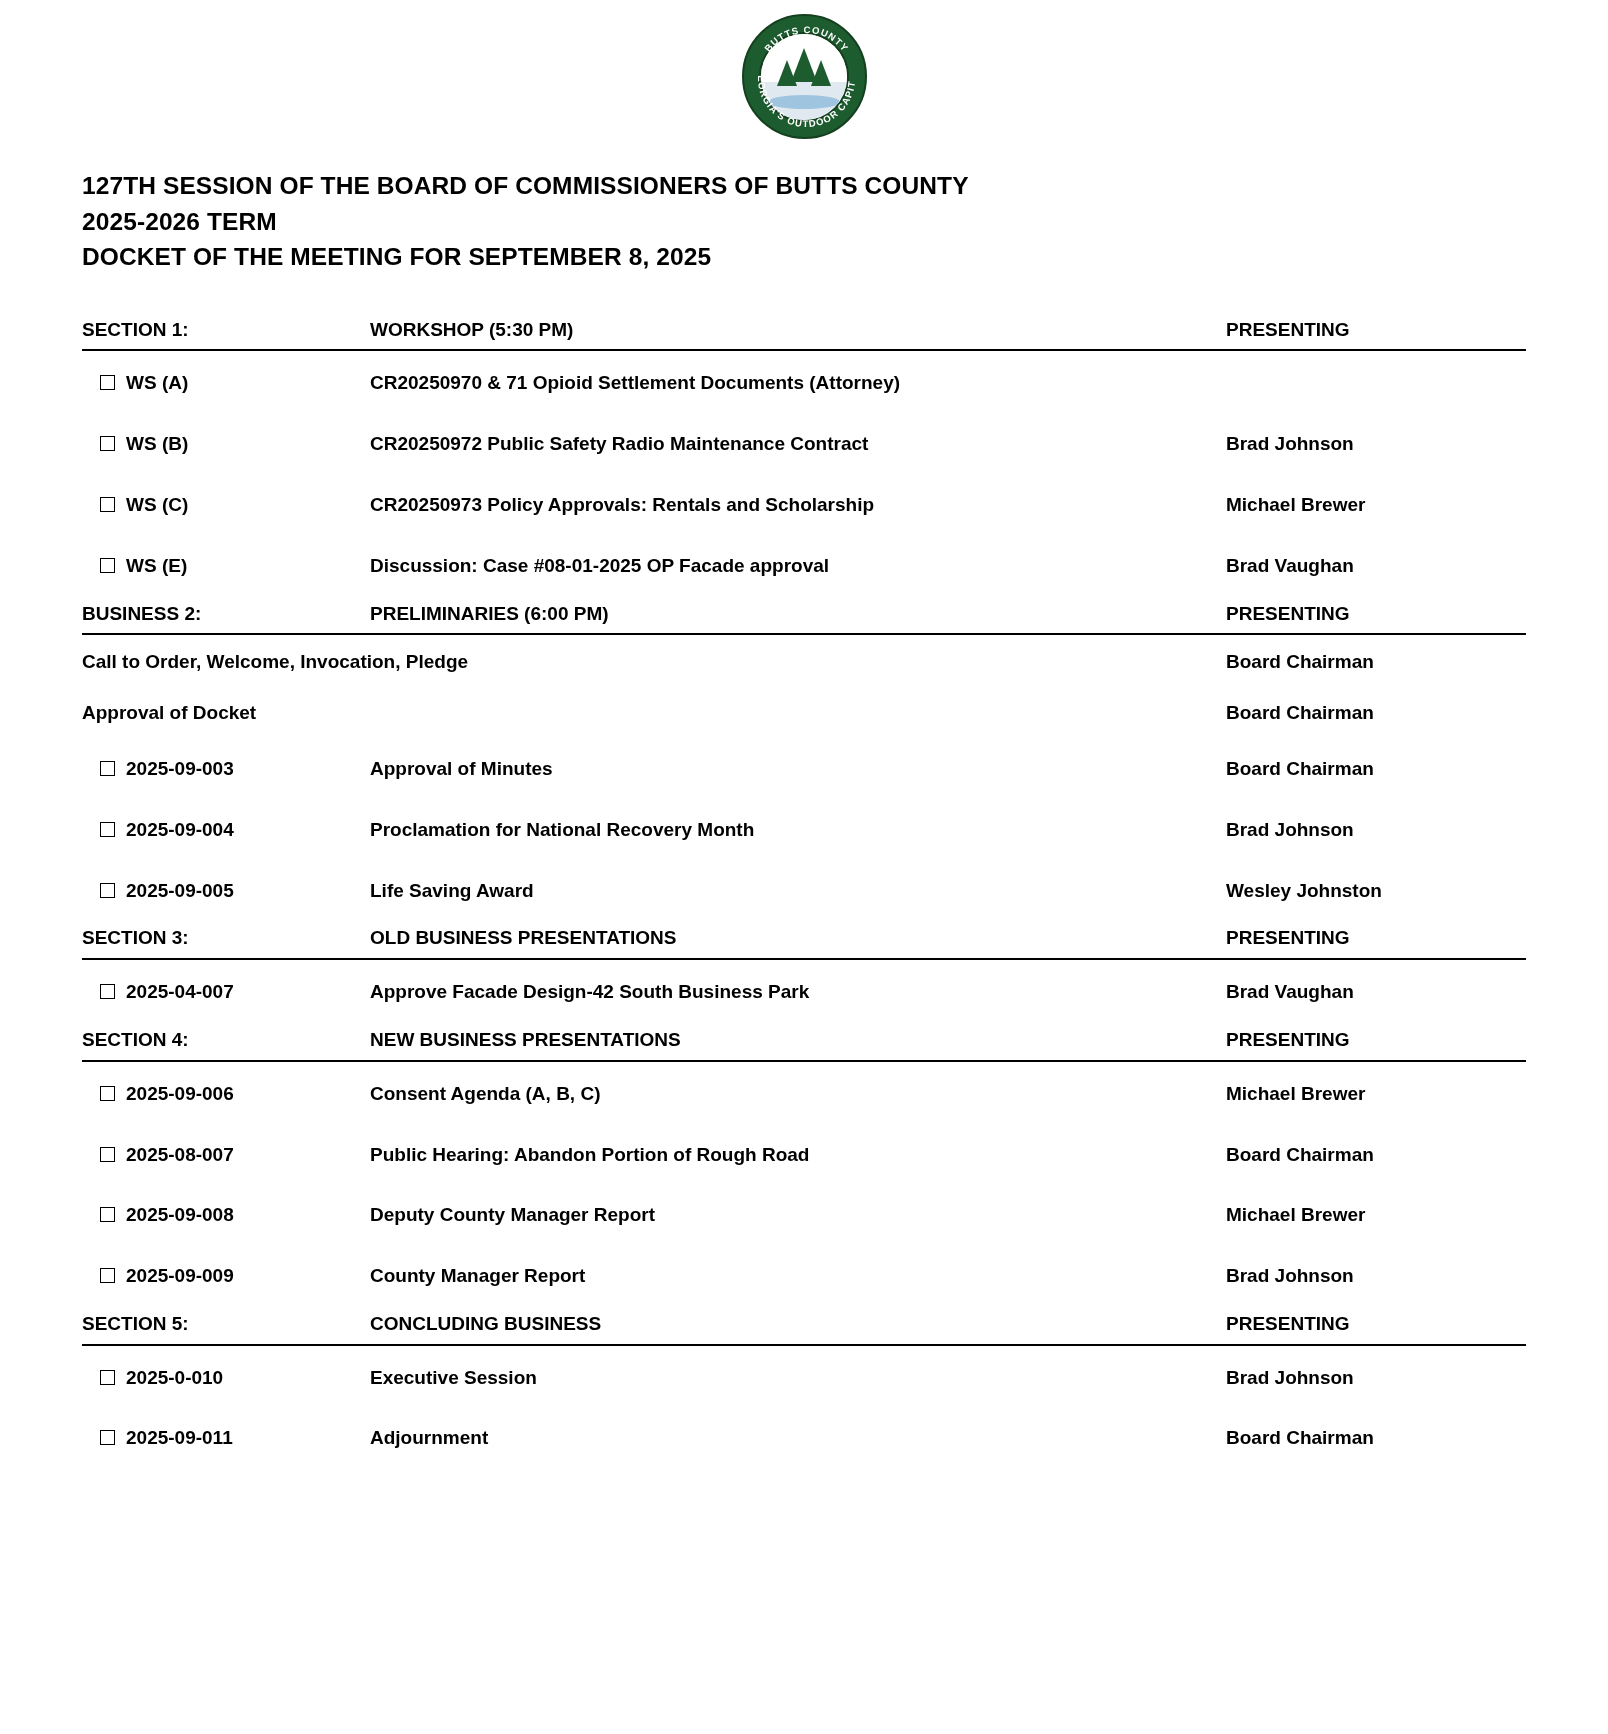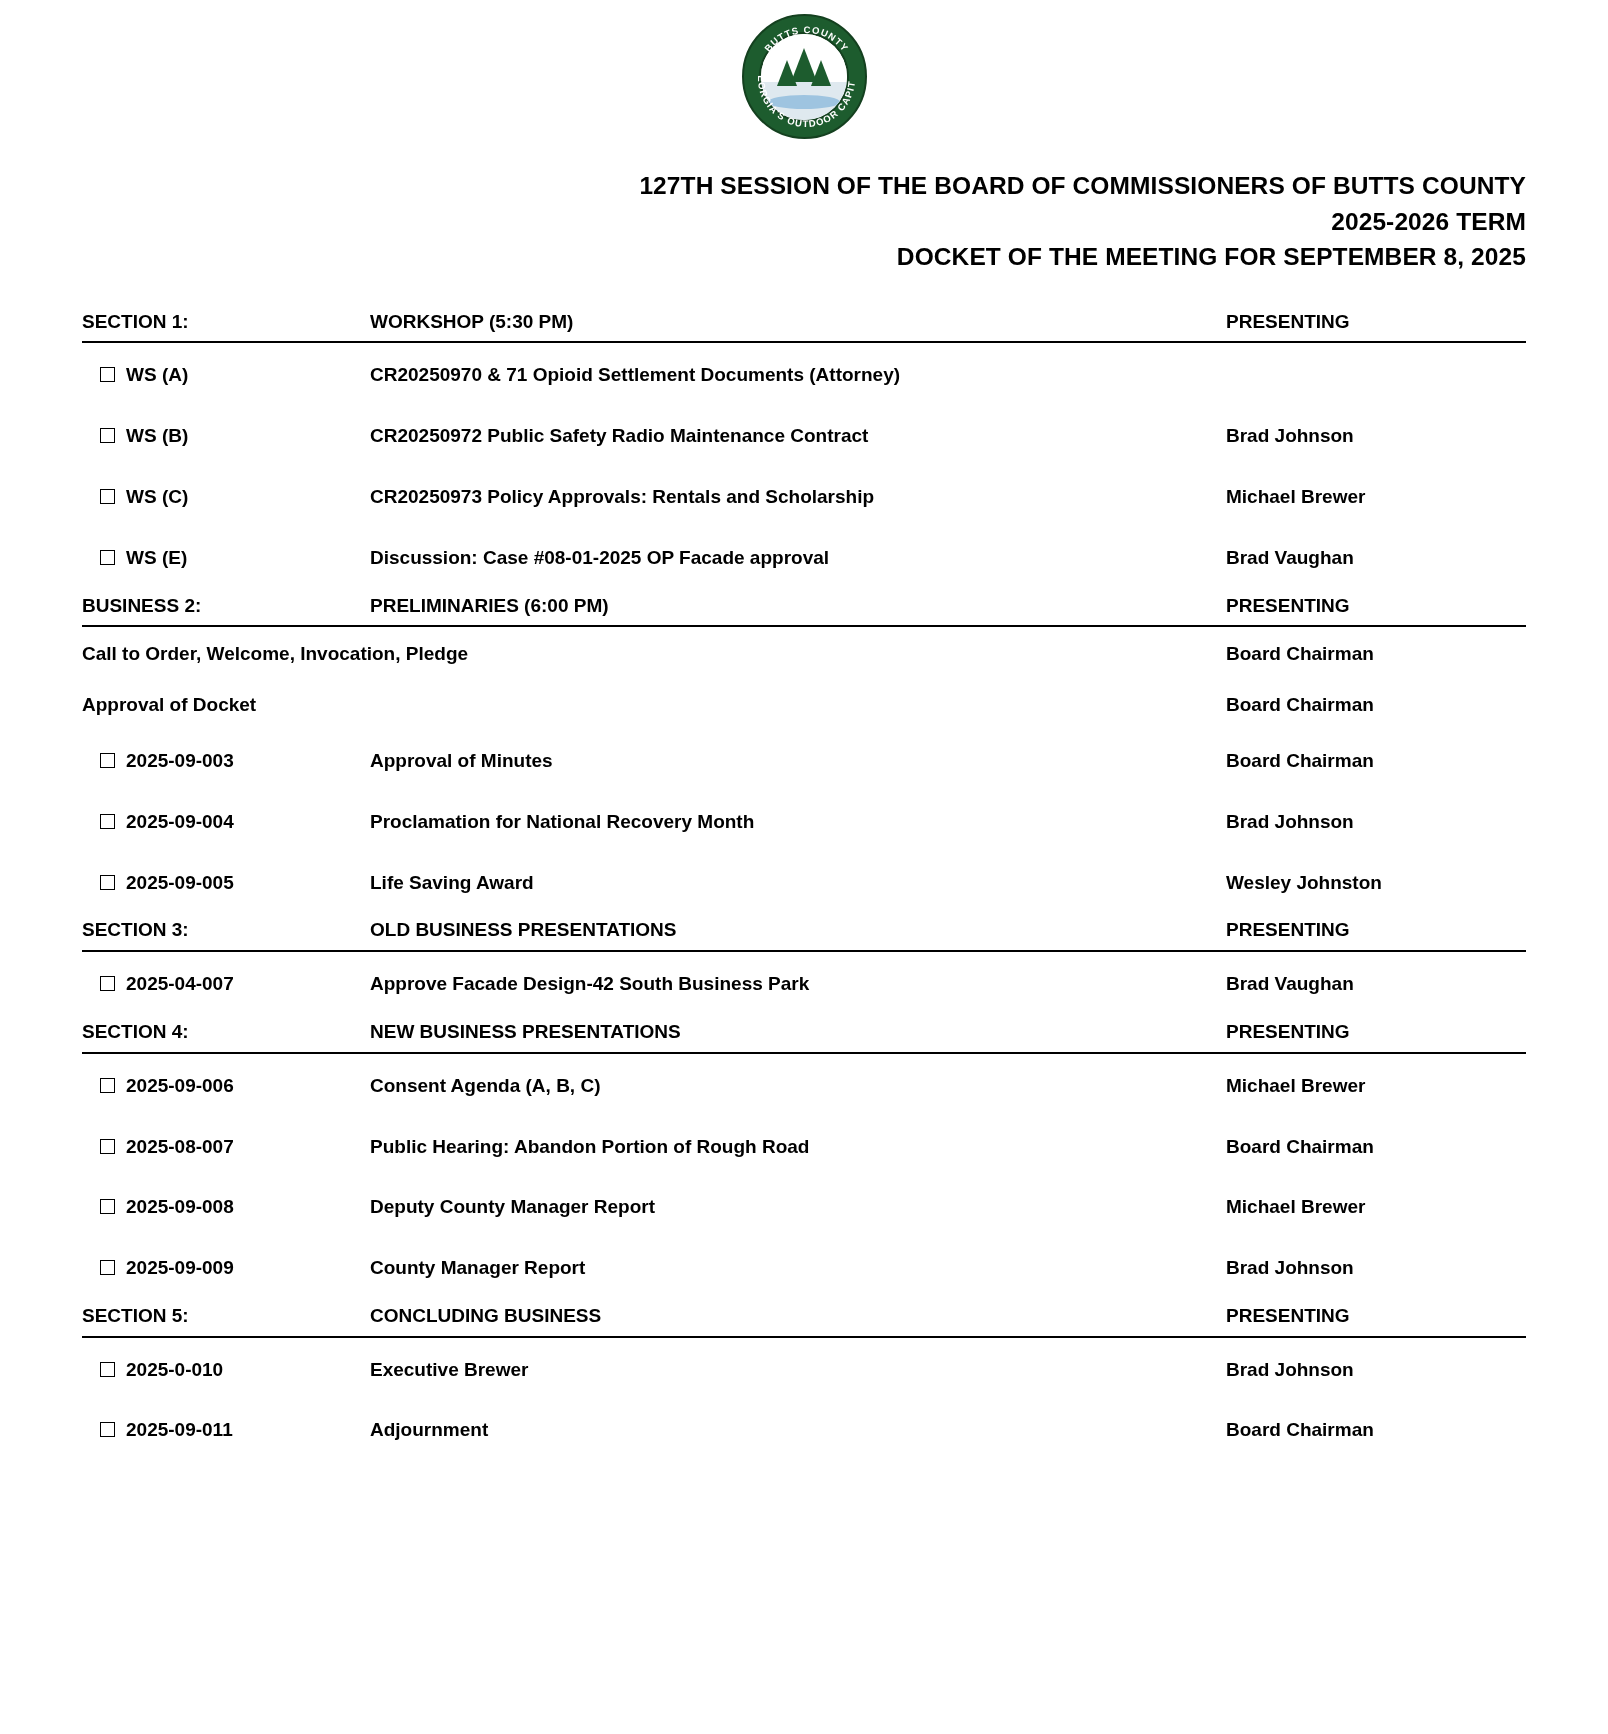--- a/index.html
+++ b/index.html
@@ -84,23 +84,23 @@
   .seal-ring-text text {
     fill: #ffffff;
     font-family: "Liberation Sans", sans-serif;
     font-size: 9.5px;
     font-weight: bold;
     letter-spacing: 1.1px;
   }
 
   
   .title-block {
-    text-align: right;
+    text-align: left;
     margin-top: 4px;
-    margin-bottom: 30px;
+    margin-bottom: 38px;
   }
   .title-block div {
     font-size: 24.5px;
     font-weight: bold;
     line-height: 1.45;
     letter-spacing: 0.1px;
   }
 
   
   .docket {
@@ -295,21 +295,21 @@
         <div class="c-desc">County Manager Report</div>
         <div class="c-pres">Brad Johnson</div>
       </div>
       <div class="row section">
         <div class="c-code">SECTION 5:</div>
         <div class="c-desc">CONCLUDING BUSINESS</div>
         <div class="c-pres">PRESENTING</div>
       </div>
       <div class="row item">
         <div class="c-code"><span class="cb"></span><span>2025-0-010</span></div>
-        <div class="c-desc">Executive Brewer</div>
+        <div class="c-desc">Executive Session</div>
         <div class="c-pres">Brad Johnson</div>
       </div>
       <div class="row item">
         <div class="c-code"><span class="cb"></span><span>2025-09-011</span></div>
         <div class="c-desc">Adjournment</div>
         <div class="c-pres">Board Chairman</div>
       </div>
     </div>
 
 </div>

